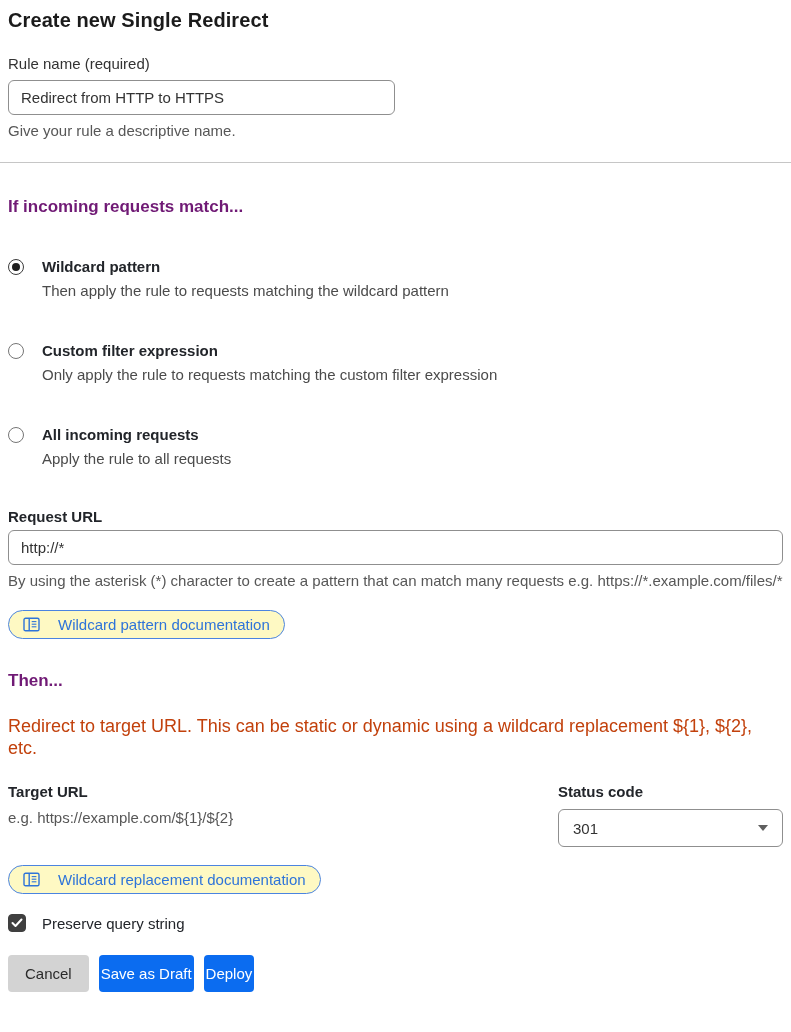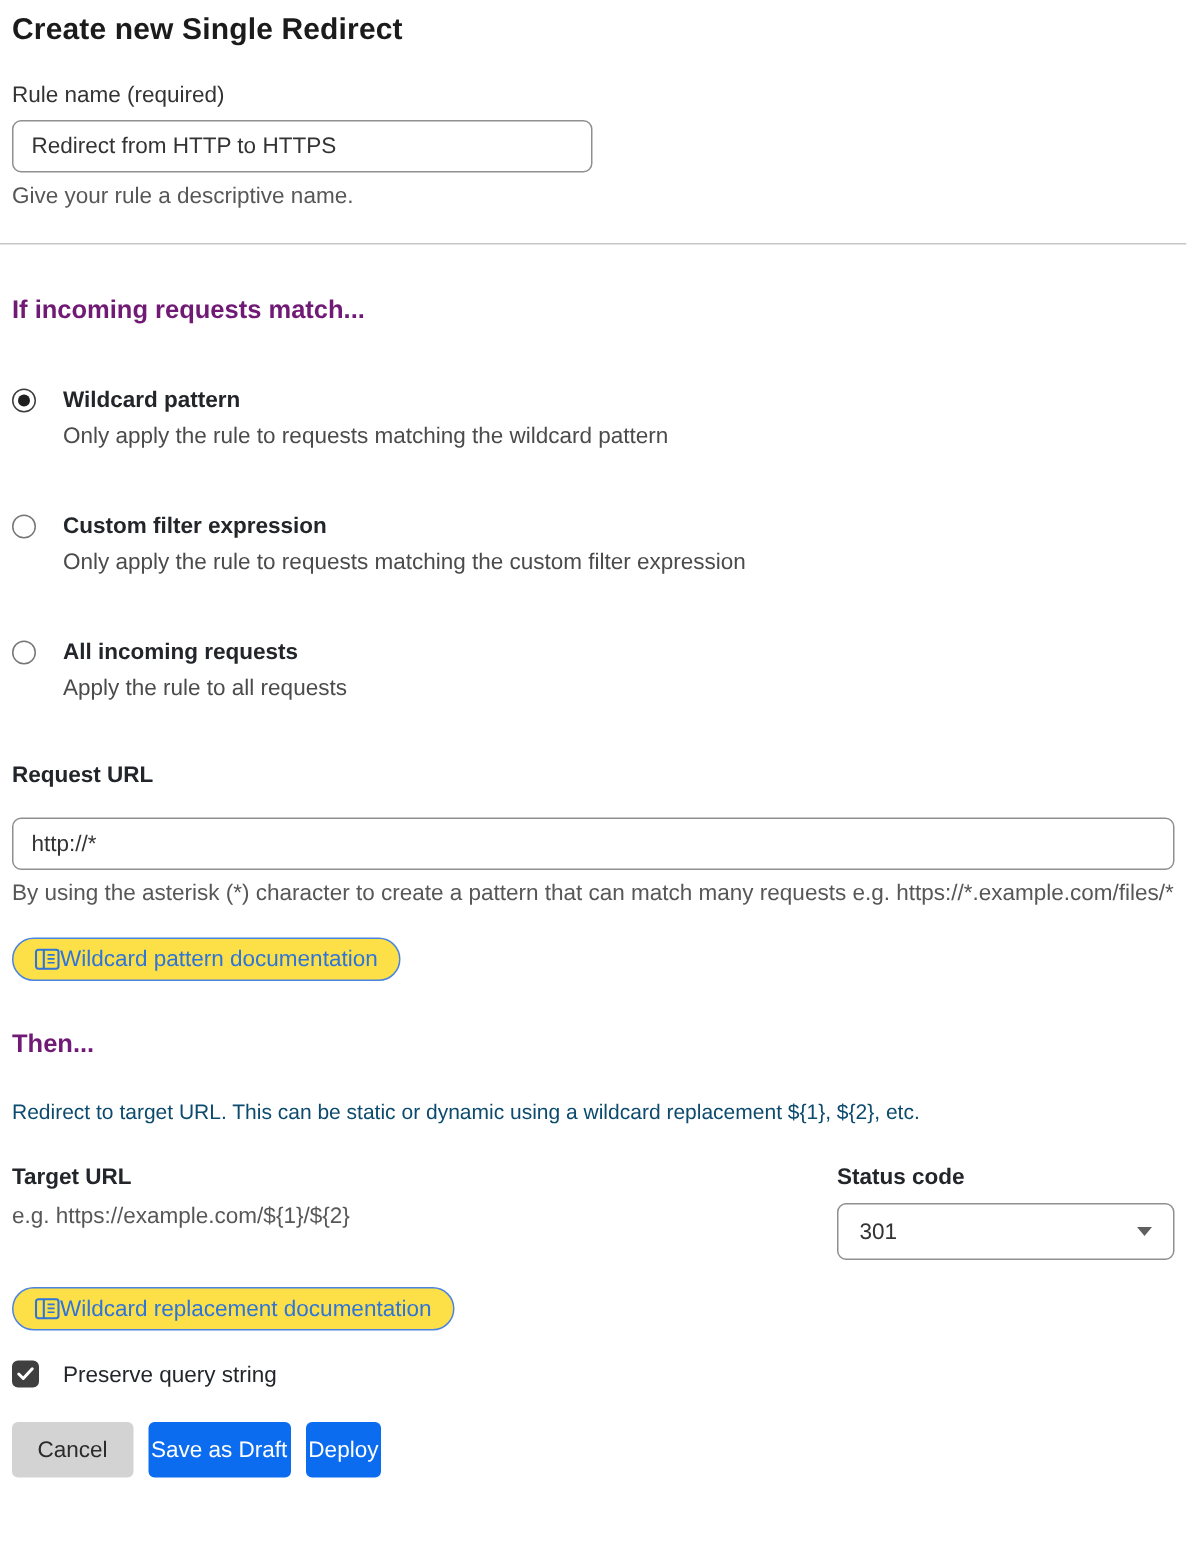--- a/index.html
+++ b/index.html
@@ -47,31 +47,31 @@
     border: 1.5px solid #767676; border-radius: 50%;
     display: inline-flex; align-items: center; justify-content: center;
     background: #fff;
   }
   .radio-circle.selected { border-color: #3c3c3c; }
   .radio-circle .dot { width: 8px; height: 8px; border-radius: 50%; background: transparent; }
   .radio-circle.selected .dot { background: #1f1f1f; }
   .radio-label { font-size: 15px; font-weight: 600; line-height: 20px; color: #22252a; }
   .radio-desc { font-size: 15px; line-height: 21px; color: #4b4b4b; margin-top: 3px; }
   .request-label { margin-top: 38px; }
-  .input-spaced { margin-top: 18px; }
+  .input-spaced { margin-top: 3px; }
   .doc-button {
-    display: inline-flex; align-items: center; gap: 0;
+    display: inline-flex; align-items: center; gap: 18px;
     margin-top: 18px; height: 29px; padding: 0 14px;
-    background: #fde047; border: 1px solid #4b84e0; border-radius: 15px;
+    background: #fef9c3; border: 1px solid #4b84e0; border-radius: 15px;
     color: #2e74d9; font-size: 15px; cursor: pointer;
     font-family: "Liberation Sans", "DejaVu Sans", sans-serif;
   }
   .doc-button svg { display: block; }
   .then-heading { margin-top: 30px; }
-  .then-desc { font-size: 14px; line-height: 22px; color: #0c4a6e; margin-top: 22px; }
+  .then-desc { font-size: 18px; line-height: 22px; color: #c2410c; margin-top: 22px; }
   .target-row { display: flex; gap: 7px; margin-top: 3px; }
   .col-target { width: 543px; }
   .col-status { width: 225px; }
   .select-box {
     display: flex; align-items: center; justify-content: space-between;
     height: 38px; margin-top: 7px; padding: 0 14px;
     border: 1px solid #8f8f8f; border-radius: 6px;
     font-size: 15px; color: #333; background: #fff; cursor: pointer;
   }
   .caret-down {
@@ -118,21 +118,21 @@
 
   <h2 class="section-heading">If incoming requests match...</h2>
 
   <div class="radio-group">
     <div class="radio-row">
       <span class="radio-circle selected">
           <span class="dot"></span>
         </span>
       <div>
         <div class="radio-label">Wildcard pattern</div>
-        <div class="radio-desc">Only apply the rule to requests matching the wildcard pattern</div>
+        <div class="radio-desc">Then apply the rule to requests matching the wildcard pattern</div>
       </div>
     </div>
     <div class="radio-row">
       <span class="radio-circle">
           <span class="dot"></span>
         </span>
       <div>
         <div class="radio-label">Custom filter expression</div>
         <div class="radio-desc">Only apply the rule to requests matching the custom filter expression</div>
       </div>

